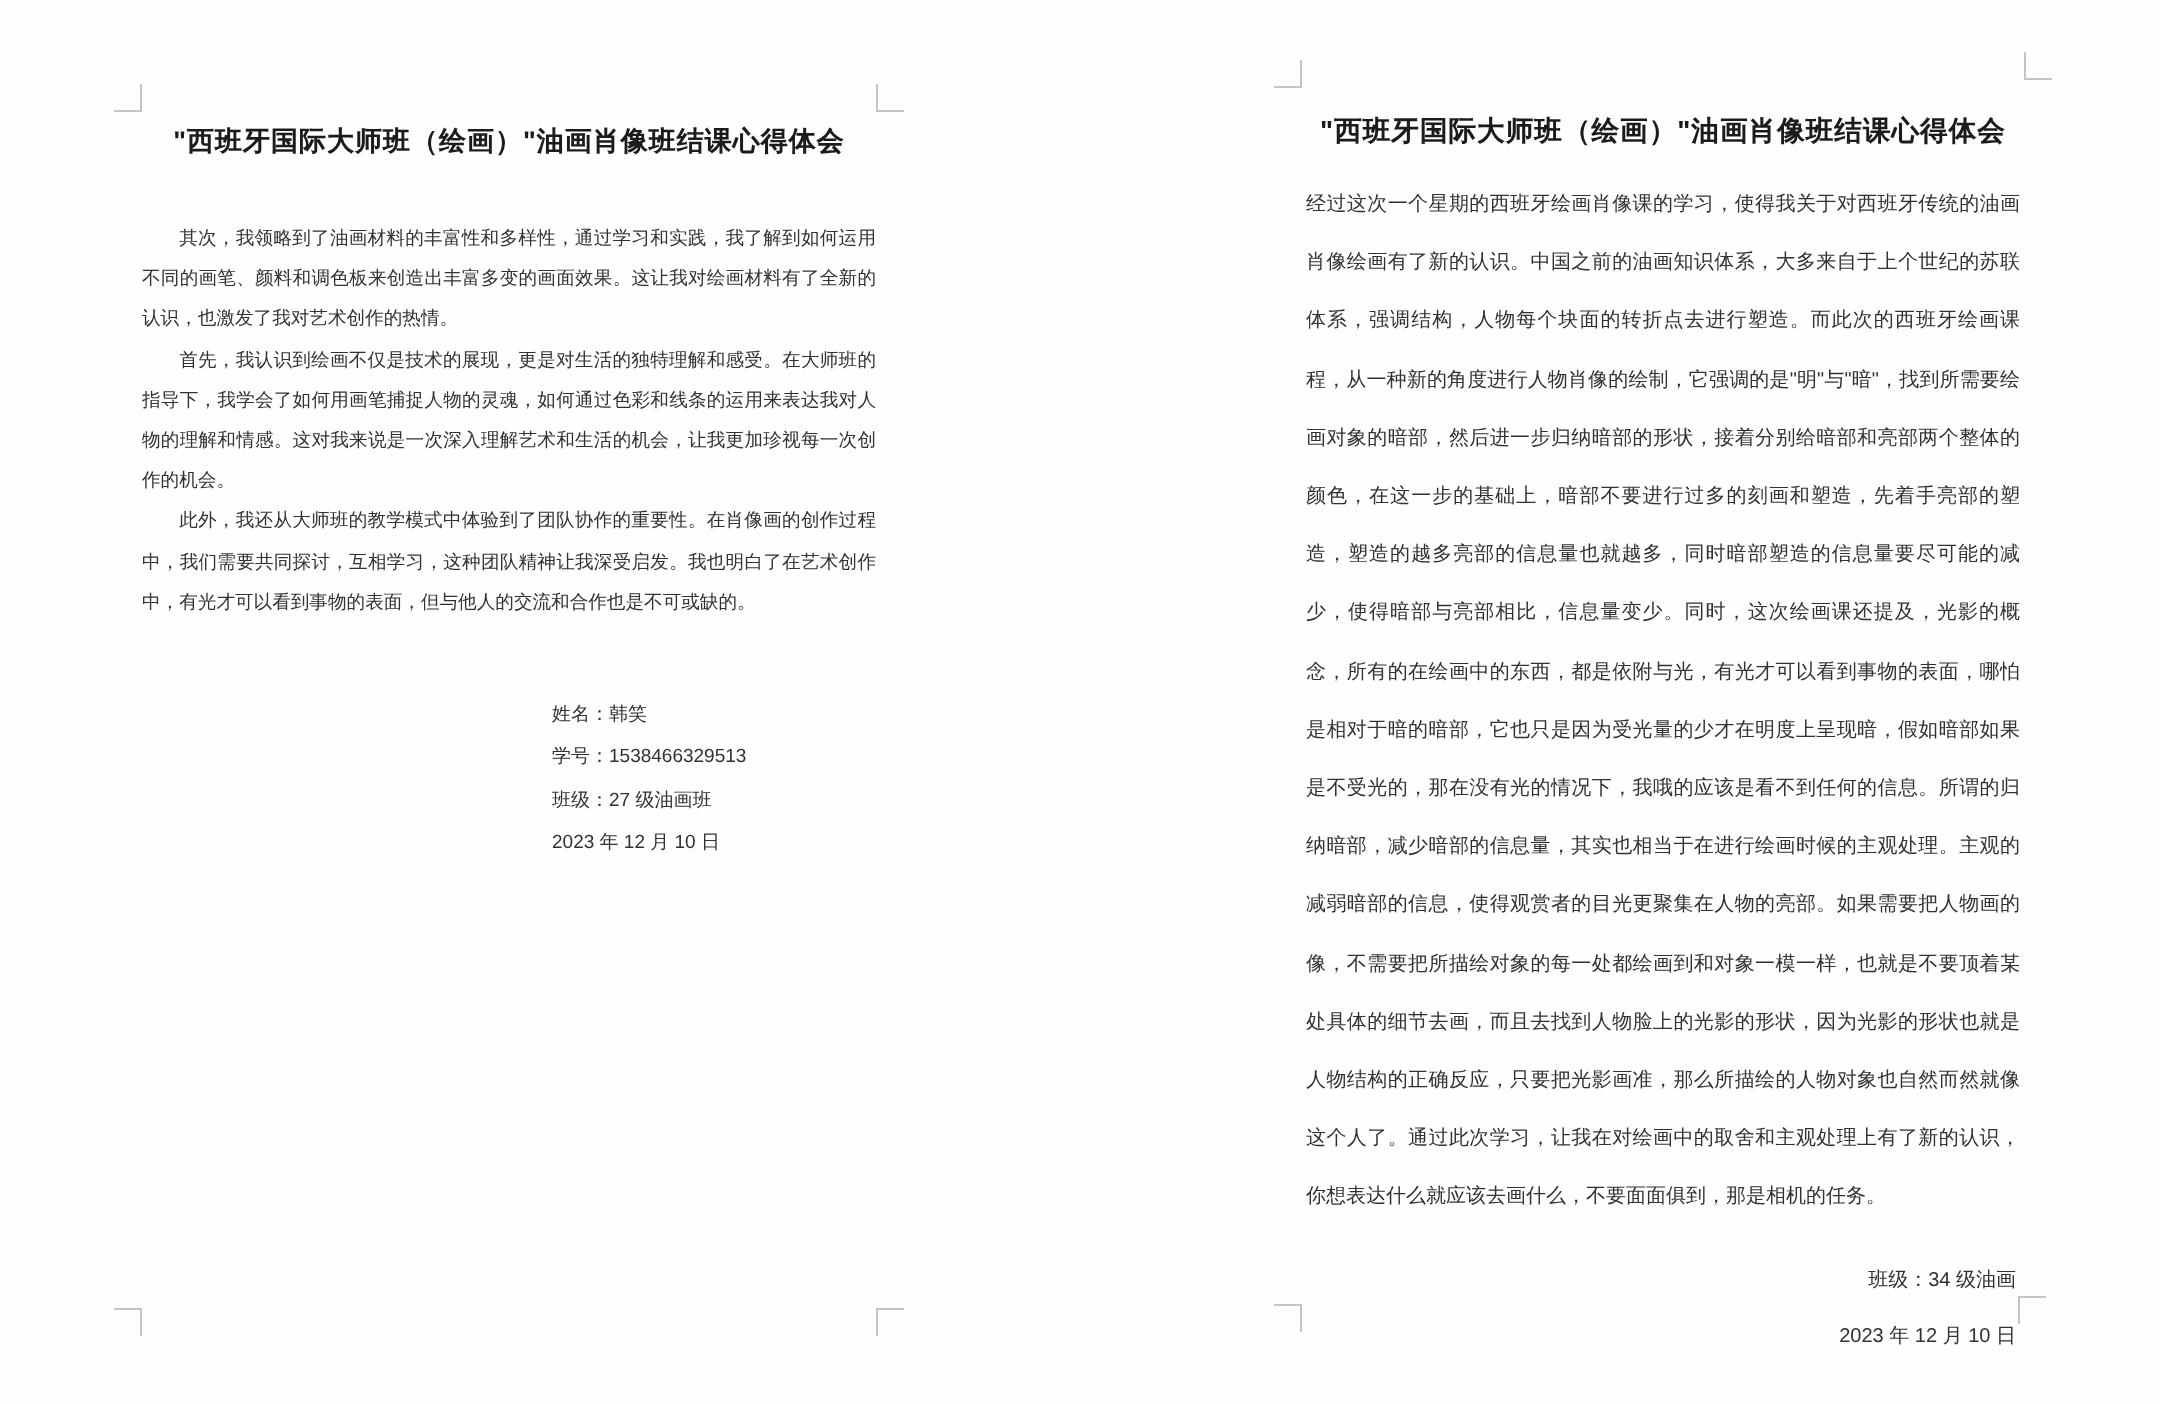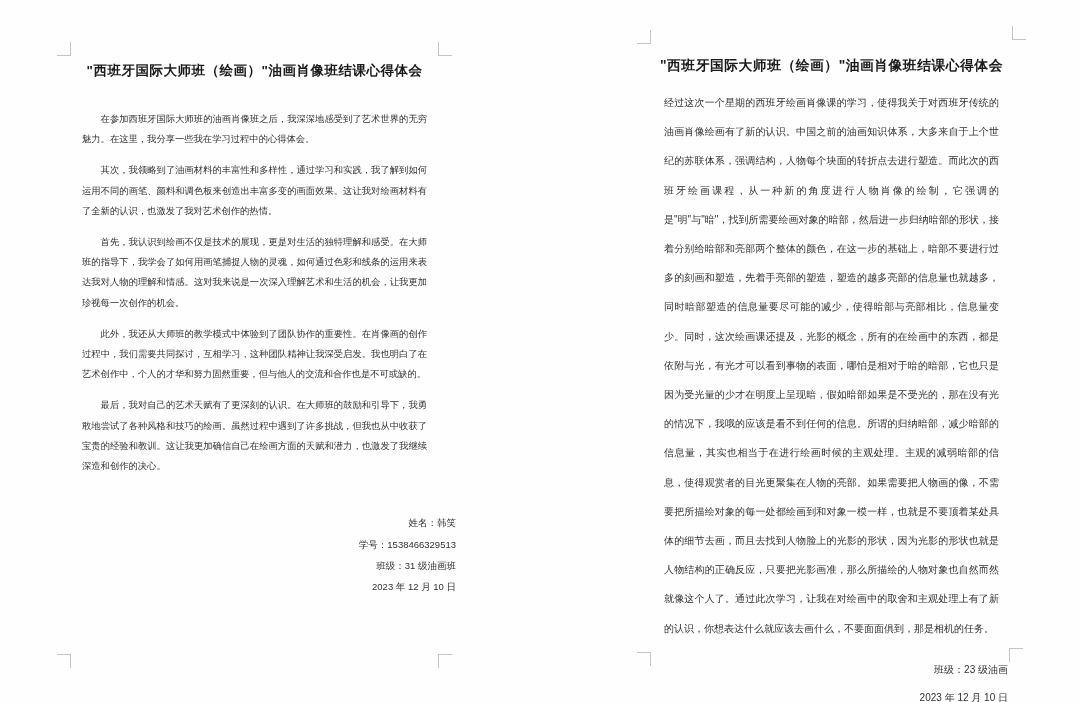--- a/index.html
+++ b/index.html
@@ -42,35 +42,35 @@
     text-align: center;
     letter-spacing: 0.5px;
     color: #1b1b1b;
   }
 
   .body-text {
     text-align: justify;
     color: #313131;
   }
   .body-text p {
-    margin: 11px;
+    margin: 0;
     text-indent: 2em;
   }
   .body-text p.no-indent { text-indent: 0; }
   .body-text p.align-last-right { text-align-last: right; }
 
   
   .left .text-area { left: 71px; top: 62px; width: 367px; }
   .left .body-text { margin-top: 29px; font-size: 9.3px; line-height: 20.2px; }
   .left .signature {
     margin-top: 36px;
     margin-left: auto;
     margin-right: -18px;
     width: 180px;
-    text-align: right;
+    text-align: left;
     font-size: 9.5px;
     line-height: 21.4px;
     color: #313131;
   }
 
   
   .right .text-area { left: 653px; top: 57px; width: 357px; }
   .right .doc-title { font-size: 13.8px; }
   .right .body-text { margin-top: 13px; font-size: 10px; line-height: 29.2px; }
   .right .signature {
@@ -89,46 +89,44 @@
 
   <section class="page left">
     <div class="cm tl" style="left:57px;  top:42px;"></div>
     <div class="cm tr" style="left:438px; top:42px;"></div>
     <div class="cm bl" style="left:57px;  top:654px;"></div>
     <div class="cm br" style="left:438px; top:654px;"></div>
 
     <div class="text-area">
       <h1 class="doc-title">"西班牙国际大师班（绘画）"油画肖像班结课心得体会</h1>
       <div class="body-text">
-        <p>在参加西班牙国际大师班的油画肖像班之后，我深深地感受到了艺术世界的无穷魅力。在这里，我分享一些我在学习过程中的心得体会。</p>
         <p>其次，我领略到了油画材料的丰富性和多样性，通过学习和实践，我了解到如何运用不同的画笔、颜料和调色板来创造出丰富多变的画面效果。这让我对绘画材料有了全新的认识，也激发了我对艺术创作的热情。</p>
         <p>首先，我认识到绘画不仅是技术的展现，更是对生活的独特理解和感受。在大师班的指导下，我学会了如何用画笔捕捉人物的灵魂，如何通过色彩和线条的运用来表达我对人物的理解和情感。这对我来说是一次深入理解艺术和生活的机会，让我更加珍视每一次创作的机会。</p>
-        <p>此外，我还从大师班的教学模式中体验到了团队协作的重要性。在肖像画的创作过程中，我们需要共同探讨，互相学习，这种团队精神让我深受启发。我也明白了在艺术创作中，个人的才华和努力固然重要，但与他人的交流和合作也是不可或缺的。</p>
-        <p>最后，我对自己的艺术天赋有了更深刻的认识。在大师班的鼓励和引导下，我勇敢地尝试了各种风格和技巧的绘画。虽然过程中遇到了许多挑战，但我也从中收获了宝贵的经验和教训。这让我更加确信自己在绘画方面的天赋和潜力，也激发了我继续深造和创作的决心。</p>
+        <p>此外，我还从大师班的教学模式中体验到了团队协作的重要性。在肖像画的创作过程中，我们需要共同探讨，互相学习，这种团队精神让我深受启发。我也明白了在艺术创作中，有光才可以看到事物的表面，但与他人的交流和合作也是不可或缺的。</p>
       </div>
       <div class="signature">
         <div>姓名：韩笑</div>
         <div>学号：1538466329513</div>
-        <div>班级：31 级油画班</div>
+        <div>班级：27 级油画班</div>
         <div>2023 年 12 月 10 日</div>
       </div>
     </div>
   </section>
 
   <section class="page right">
     <div class="cm tl" style="left:637px;  top:30px;"></div>
     <div class="cm tr" style="left:1012px; top:26px;"></div>
     <div class="cm bl" style="left:637px;  top:652px;"></div>
     <div class="cm br" style="left:1009px; top:648px;"></div>
 
     <div class="text-area">
       <h1 class="doc-title">"西班牙国际大师班（绘画）"油画肖像班结课心得体会</h1>
       <div class="body-text">
         <p class="no-indent">经过这次一个星期的西班牙绘画肖像课的学习，使得我关于对西班牙传统的油画肖像绘画有了新的认识。中国之前的油画知识体系，大多来自于上个世纪的苏联体系，强调结构，人物每个块面的转折点去进行塑造。而此次的西班牙绘画课程，从一种新的角度进行人物肖像的绘制，它强调的是"明"与"暗"，找到所需要绘画对象的暗部，然后进一步归纳暗部的形状，接着分别给暗部和亮部两个整体的颜色，在这一步的基础上，暗部不要进行过多的刻画和塑造，先着手亮部的塑造，塑造的越多亮部的信息量也就越多，同时暗部塑造的信息量要尽可能的减少，使得暗部与亮部相比，信息量变少。同时，这次绘画课还提及，光影的概念，所有的在绘画中的东西，都是依附与光，有光才可以看到事物的表面，哪怕是相对于暗的暗部，它也只是因为受光量的少才在明度上呈现暗，假如暗部如果是不受光的，那在没有光的情况下，我哦的应该是看不到任何的信息。所谓的归纳暗部，减少暗部的信息量，其实也相当于在进行绘画时候的主观处理。主观的减弱暗部的信息，使得观赏者的目光更聚集在人物的亮部。如果需要把人物画的像，不需要把所描绘对象的每一处都绘画到和对象一模一样，也就是不要顶着某处具体的细节去画，而且去找到人物脸上的光影的形状，因为光影的形状也就是人物结构的正确反应，只要把光影画准，那么所描绘的人物对象也自然而然就像这个人了。通过此次学习，让我在对绘画中的取舍和主观处理上有了新的认识，你想表达什么就应该去画什么，不要面面俱到，那是相机的任务。</p>
       </div>
       <div class="signature">
-        <div>班级：23 级油画</div>
+        <div>班级：34 级油画</div>
         <div>2023 年 12 月 10 日</div>
       </div>
     </div>
   </section>
 
 </div>
 
 </body></html>

